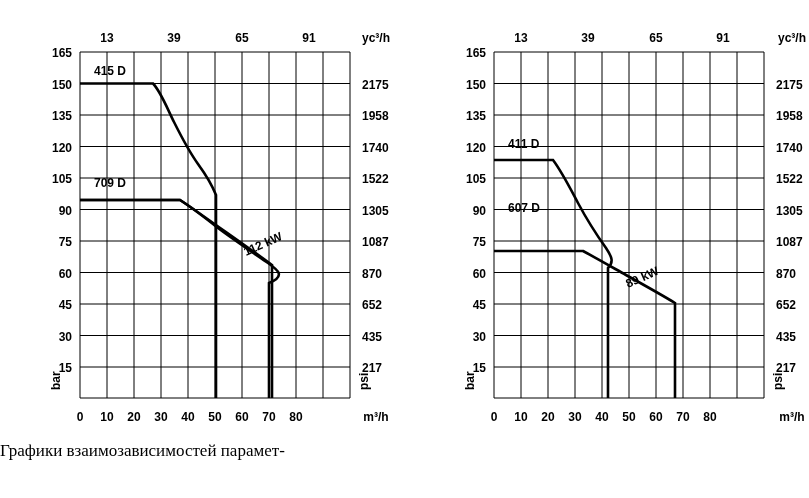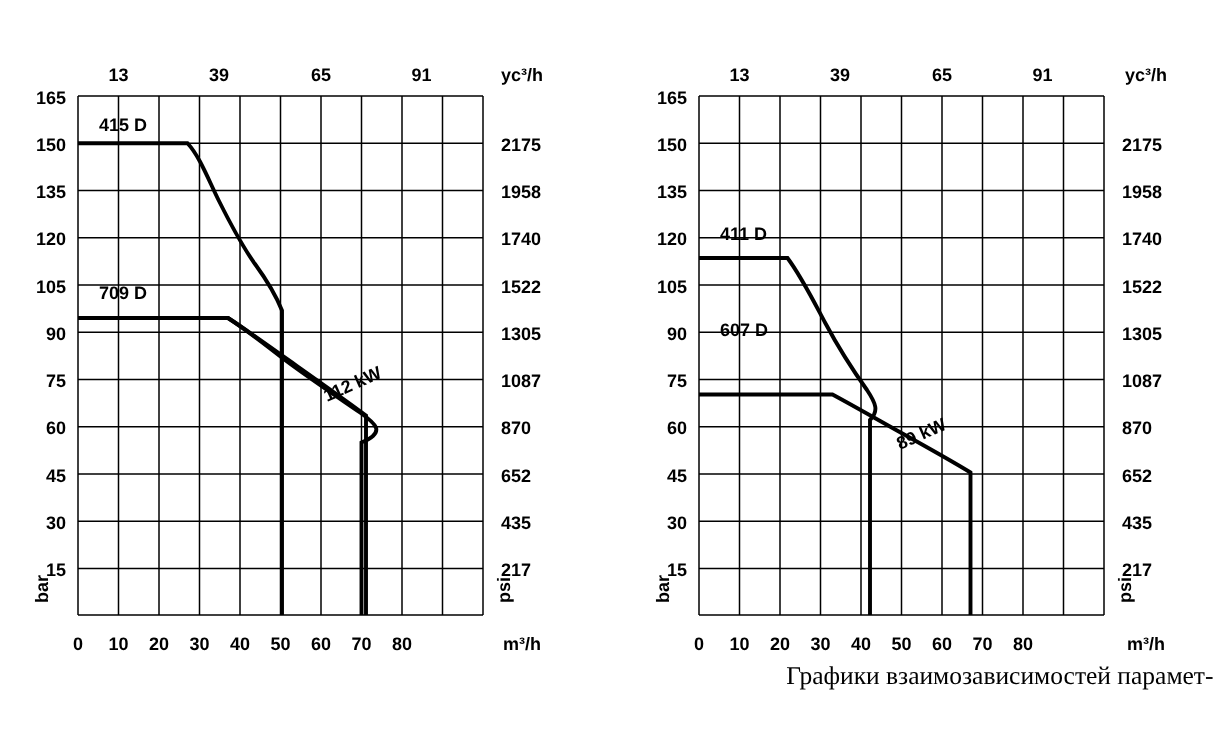--- a/index.html
+++ b/index.html
@@ -5,31 +5,31 @@
   html,body{margin:0;padding:0;}
   body{
     width:809px;height:498px;
     background:#ffffff;
     font-family:"Liberation Sans", sans-serif;
     color:#000;
     position:relative;
     overflow:hidden;
   }
   .chart-wrap{position:absolute;top:0;left:0;width:809px;height:440px;}
-  .chart{position:absolute;top:12px;}
+  .chart{position:absolute;top:0;padding-left:28px;}
   .chart.left{left:0;width:405px;height:440px;}
   .chart.right{left:404px;width:405px;height:440px;}
 
   svg{display:block;}
 
   .caption{
     position:absolute;
     left:0;right:0;
     top:440px;
-    text-align:right;
+    text-align:left;
     font-size:17px;
     font-family:"Liberation Serif", serif;
     line-height:1.35;
     color:#000;
   }
   .caption div{white-space:nowrap;}
   text{font-family:"Liberation Sans", sans-serif;}
 </style>
 </head>
 <body>

